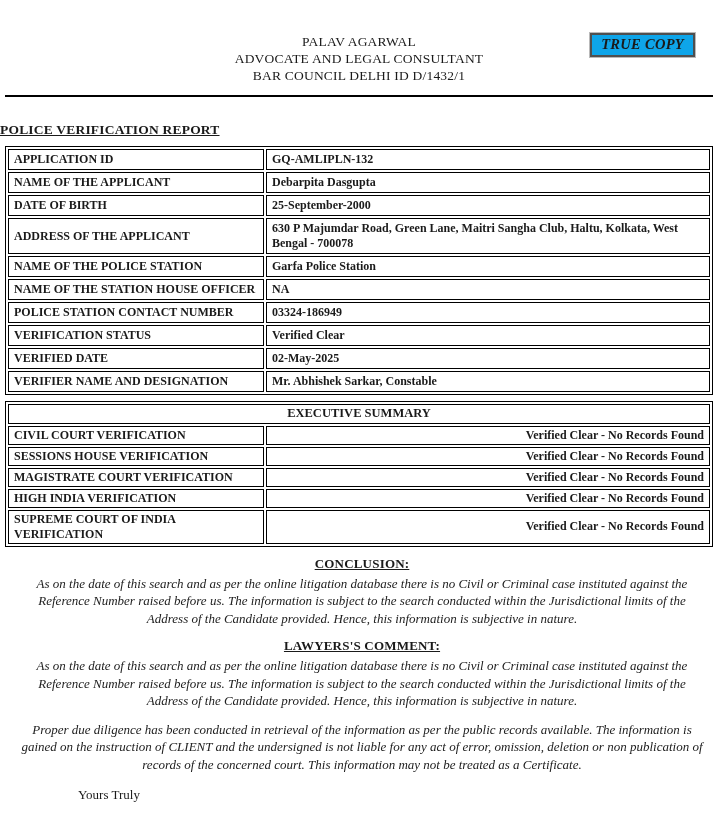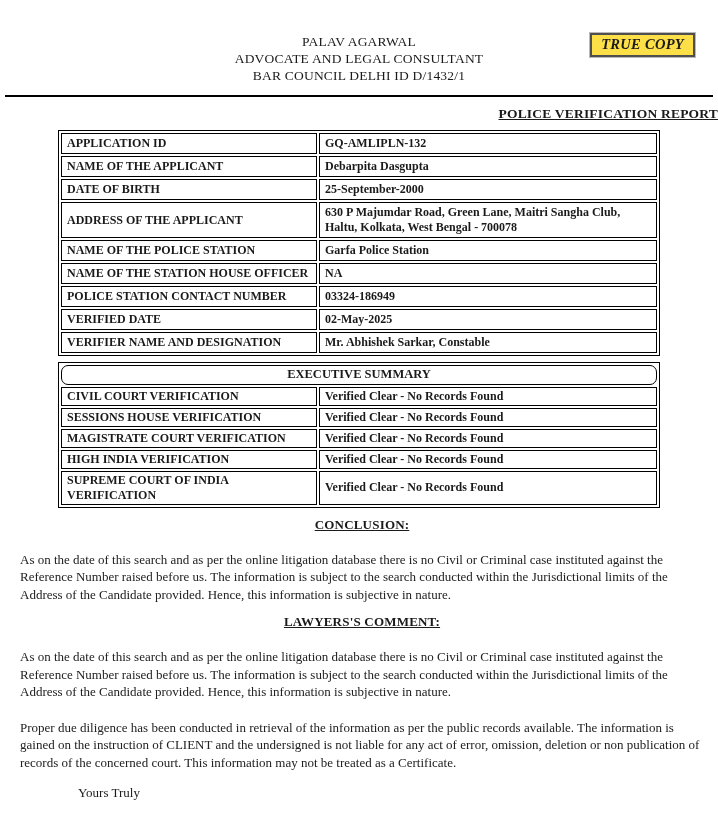--- a/index.html
+++ b/index.html
@@ -33,79 +33,80 @@
     position: absolute;
     top: 33px;
     right: 23px;
     border: 2px solid #4f4f4f;
     outline: 1px solid #b9b9b9;
     padding: 1px 9px 2px 9px;
     font-style: italic;
     font-weight: bold;
     font-size: 14.5px;
     letter-spacing: 0.3px;
-    background: #fde047;
+    background: #0ea5e9;
   }
 
   .rule {
     border: none;
     border-top: 2px solid #000;
     margin: 11px 5px 0 5px;
   }
 
   .doc-title {
-    text-align: right;
-    margin-top: 9px;
+    text-align: left;
+    margin-top: 25px;
     font-weight: bold;
     font-size: 13.5px;
     text-decoration: underline;
     letter-spacing: 0.2px;
   }
 
   
   table.grid {
-    width: 602px;
+    width: 708px;
     margin: 8px auto 0 auto;
     border-collapse: separate;
     border-spacing: 2px;
     border: 1px solid #000;
     table-layout: fixed;
   }
   table.grid td, table.grid th {
     border: 1px solid #000;
     font-size: 12px;
     font-weight: bold;
     line-height: 1.25;
     padding: 2px 5px 2px 5px;
     vertical-align: middle;
     text-align: left;
     overflow: hidden;
   }
   table.grid col.c-label { width: 256px; }
   table.exec { margin-top: 6px; }
   table.exec td, table.exec th { padding: 1px 5px; }
-  table.exec th.exec-title { text-align: center; font-size: 12.5px; border-radius: 7px; }
-  table.exec td.exec-value { text-align: left; }
+  table.exec th.exec-title { text-align: center; font-size: 12.5px; }
+  table.exec td.exec-value { text-align: right; }
 
   
   .sections { margin: 9px 14px 0 20px; }
   .section { margin-bottom: 11px; }
   .section-heading {
     font-weight: bold;
     font-size: 13px;
     text-decoration: underline;
     letter-spacing: 0.2px;
     text-align: center;
   }
   .section-body {
-    margin-top: 18px;
+    margin-top: 3px;
     font-size: 13px;
     line-height: 1.35;
     color: #212121;
-    text-align: left;
+    text-align: center;
+    font-style: italic;
   }
 
   
   .closing { margin-left: 20px; margin-top: 13px; }
   .salutation { font-size: 13px; margin-left: 58px; }
 </style>
 </head>
 <body>
 
 <div class="page">
@@ -158,20 +159,24 @@
         <tr>
           <td>NAME OF THE STATION HOUSE OFFICER</td>
           <td>NA</td>
         </tr>
 
         <tr>
           <td>POLICE STATION CONTACT NUMBER</td>
           <td>03324-186949</td>
         </tr>
 
+        <tr>
+          <td>VERIFICATION STATUS</td>
+          <td>Verified Clear</td>
+        </tr>
 
         <tr>
           <td>VERIFIED DATE</td>
           <td>02-May-2025</td>
         </tr>
 
         <tr>
           <td>VERIFIER NAME AND DESIGNATION</td>
           <td>Mr. Abhishek Sarkar, Constable</td>
         </tr>

